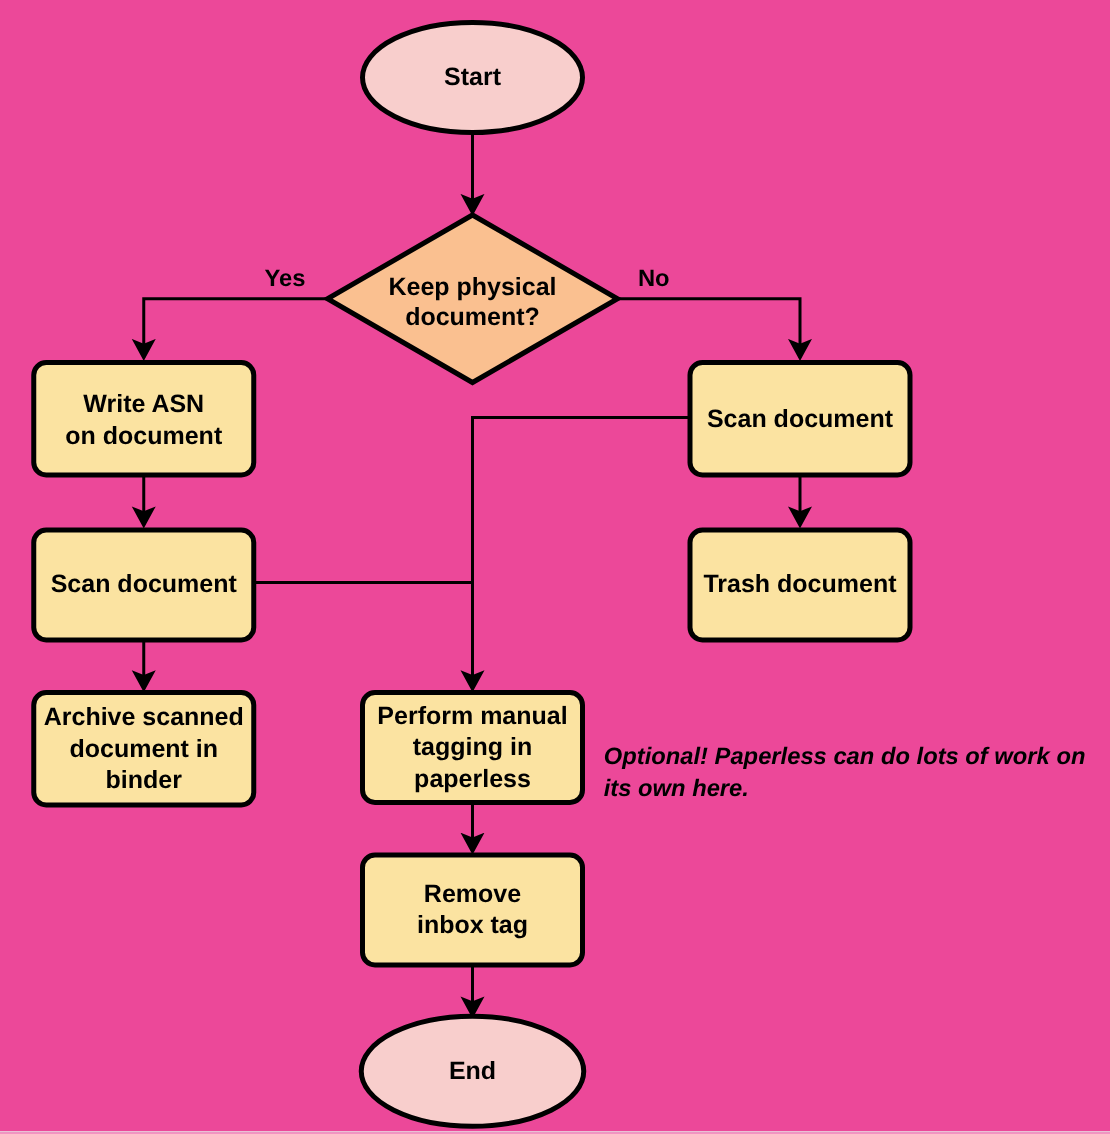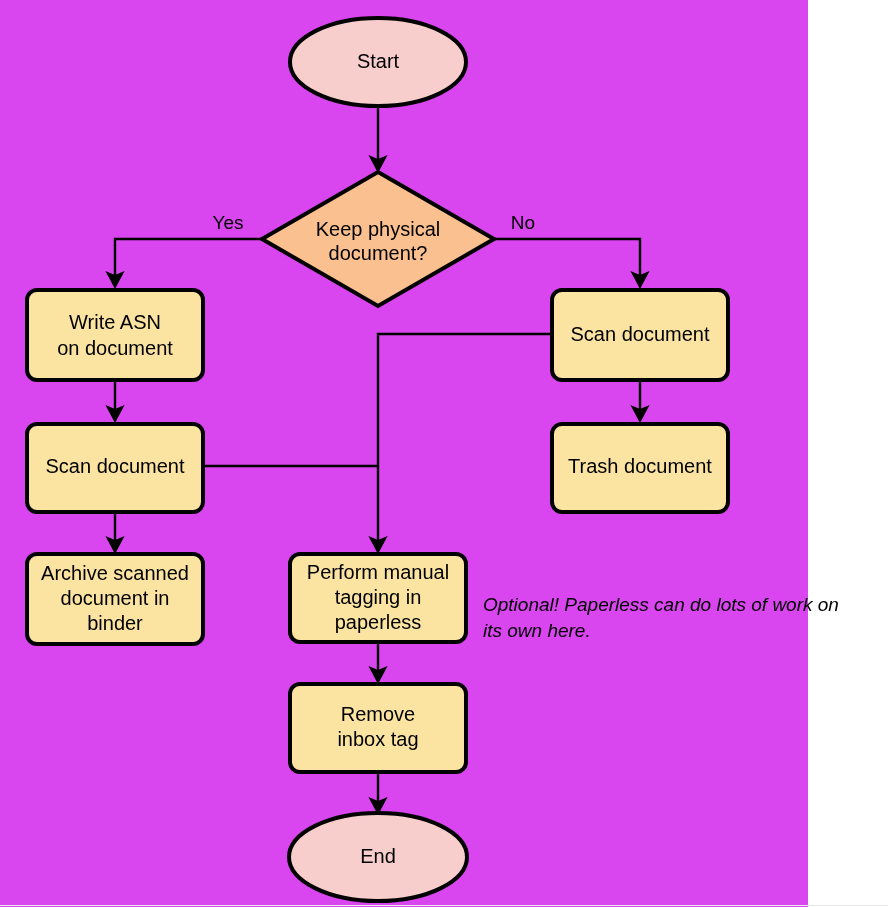--- a/index.html
+++ b/index.html
@@ -8,23 +8,24 @@
     background: #ffffff;
   }
   body {
     width: 888px;
     height: 907px;
     font-family: "Liberation Sans", sans-serif;
     overflow: hidden;
   }
   #flow-root {
     position: relative;
-    width: 808px;
+    width: 888px;
     height: 907px;
-    background: #d946ef;
+    background: #ec4899;
+    font-weight: bold;
   }
   svg#flow-svg {
     display: block;
     width: 888px;
     height: 907px;
   }
   .node-shape {
     stroke: #000000;
     stroke-width: 4;
   }

